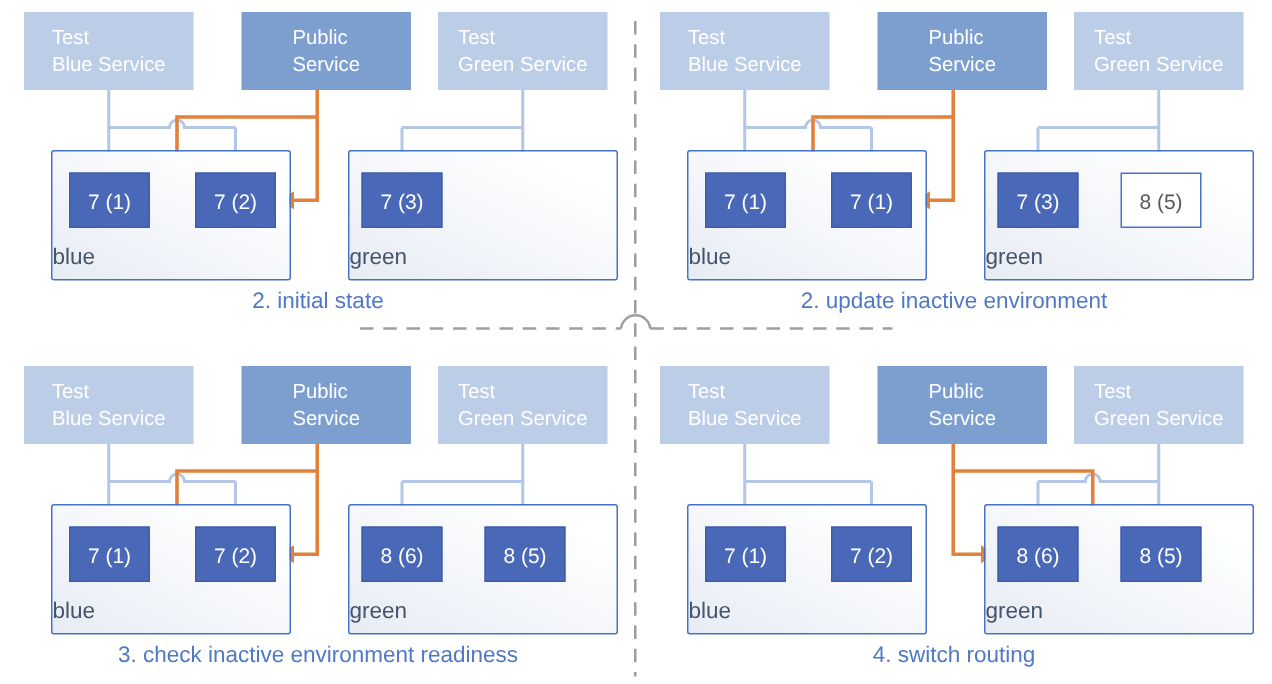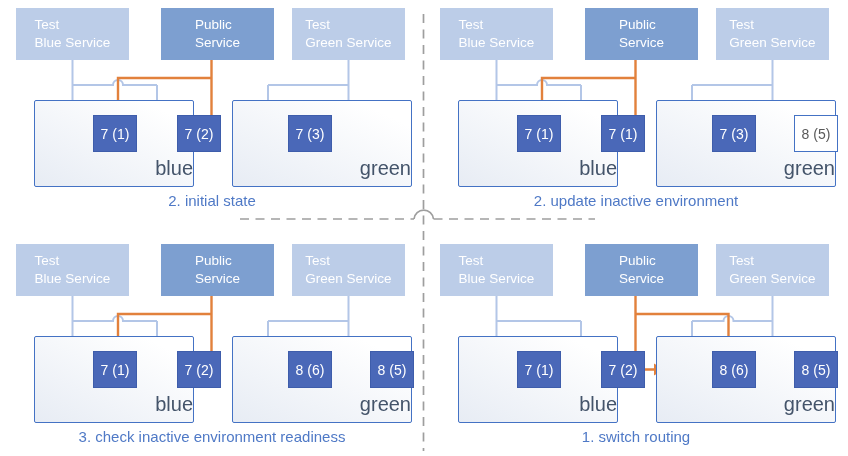--- a/index.html
+++ b/index.html
@@ -22,29 +22,29 @@
   .svc.light{background:var(--service-light);}
   .svc.public{background:var(--service-public);}
   .s1{left:16px}.s2{left:161px}.s3{left:292px}
 
   .env{position:absolute;top:100px;height:85px;border:1.4px solid var(--env-border);
        border-radius:2px;box-sizing:content-box;
        background:linear-gradient(to bottom left,#ffffff 15%,var(--env-fill-light));}
   .env.blue{left:34px;width:158px;}
   .env.green{left:232px;width:154px;padding-left:24px;}
 
-  .pod{position:absolute;top:14px;width:44px;height:37px;display:flex;align-items:center;
+  .pod{position:absolute;top:14px;width:54px;height:37px;display:flex;align-items:center;
        justify-content:center;font-size:14px;color:var(--pod-text);
-       background:var(--pod-fill);border:1px solid var(--pod-border);box-sizing:border-box;margin-left:47px;}
+       background:var(--pod-fill);border:1px solid var(--pod-border);box-sizing:border-box;}
   .env.blue .p1{left:11px}.env.blue .p2{left:95px}
   .env.green .p1{left:8px}.env.green .p2{left:90px}
   .pod.outline{background:var(--pod-outline-bg);border:1.5px solid var(--env-border);
        color:var(--pod-outline-text);}
 
-  .env-label{position:absolute;left:0;right:0;bottom:6px;text-align:right;font-size:20px;
+  .env-label{position:absolute;left:0;right:0;bottom:6px;text-align:left;font-size:15px;
        color:var(--env-label);}
 
   .caption{position:absolute;top:192px;left:0;width:100%;text-align:center;font-size:15px;
        color:var(--caption);}
 
   .dividers{position:absolute;left:0;top:0;width:848px;height:456px;pointer-events:none;}
   .dash{stroke:var(--divider);stroke-width:1.7;stroke-dasharray:9 6.5;fill:none;}
   .dash-arc{stroke:var(--divider);stroke-width:1.7;fill:none;}
 </style>
 </head>
@@ -211,20 +211,20 @@
   <div class="env blue">
     <div class="pod p1">7 (1)</div>
     <div class="pod p2">7 (2)</div>
     <div class="env-label">blue</div>
   </div>
   <div class="env green">
     <div class="pod p1">8 (6)</div>
     <div class="pod p2">8 (5)</div>
     <div class="env-label">green</div>
   </div>
-  <div class="caption">1. switch routing</div>
+  <div class="caption">4. switch routing</div>
 </section>
 
 <svg class="dividers" viewBox="0 0 848 456">
   <path class="dash" d="M423.5 14 V451"></path>
   <path class="dash" d="M240 219 H414 M433.5 219 H595"></path>
   <path class="dash-arc" d="M414 219 A9.8 9.8 0 0 1 433.5 219"></path>
 </svg>
 
 </body></html>

